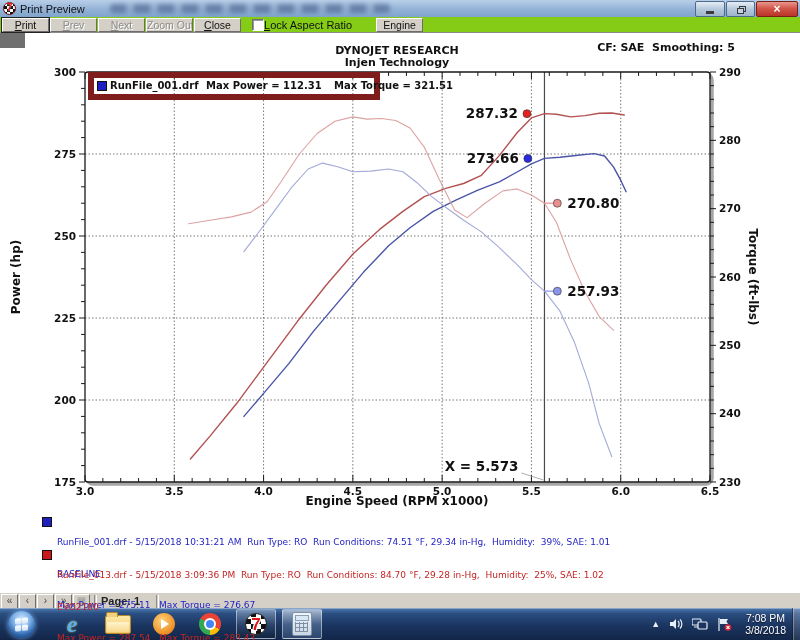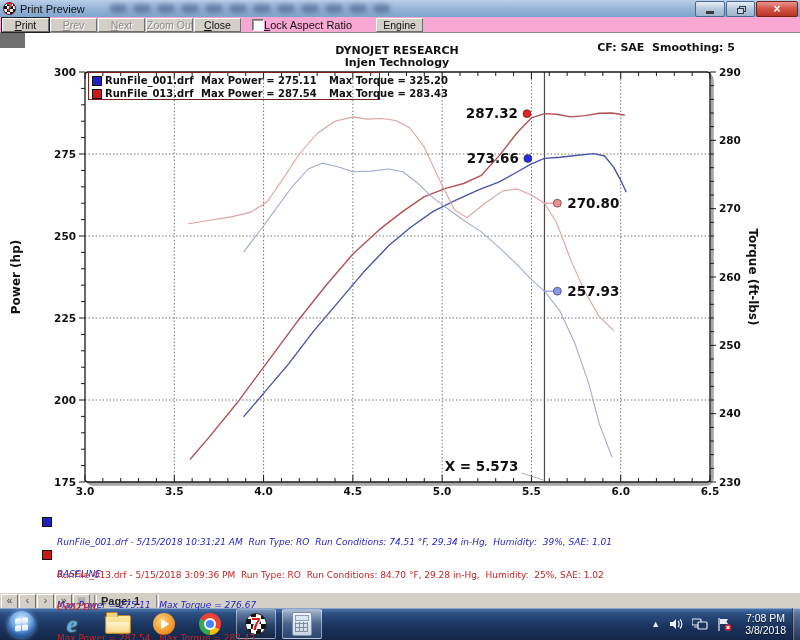--- a/index.html
+++ b/index.html
@@ -23,53 +23,53 @@
   .winbtn{height:14px;border:1px solid #4c6a8c;border-radius:2px;
     background:linear-gradient(180deg,#e6eef6,#b6c9dc 50%,#9db4cc);display:flex;align-items:center;justify-content:center;}
   .winbtn.min{width:28px;} .winbtn.max{width:27px;} 
   .winbtn.close{width:40px;background:linear-gradient(180deg,#e89890,#d4564a 45%,#b83426);border-color:#7a1f14;color:#fff;font-weight:bold;font-size:12px;line-height:10px;}
   .glyph-min{width:8px;height:3px;background:#3a3a3a;margin-top:6px;}
   .glyph-restore{position:relative;width:8px;height:7px;}
   .glyph-restore:before{content:"";position:absolute;left:2px;top:0;width:5px;height:4px;border:1px solid #3a3a3a;}
   .glyph-restore:after{content:"";position:absolute;left:0;top:2px;width:5px;height:4px;border:1px solid #3a3a3a;background:#c3d3e4;}
 
   
-  .toolbar{position:absolute;left:0;top:17px;width:800px;height:16px;background:#f9a8d4;border-bottom:1px solid #8a8a8a;
+  .toolbar{position:absolute;left:0;top:17px;width:800px;height:16px;background:#84cc16;border-bottom:1px solid #8a8a8a;
     display:flex;align-items:center;padding-left:2px;box-sizing:border-box;}
   .tbtn{width:47px;height:14px;margin-right:1px;font-size:10.5px;color:#111;text-align:center;line-height:13px;
     background:#d4d0c8;border:1px solid;border-color:#fff #6d6d6d #6d6d6d #fff;box-sizing:border-box;overflow:hidden;white-space:nowrap;}
   .tbtn.default{outline:1px solid #222;}
   .tbtn.disabled{color:#8c8c8c;text-shadow:1px 1px 0 #fff;}
   .fl::first-letter{text-decoration:underline;}
   .cbwrap{display:flex;align-items:center;margin-left:10px;}
   .cb{width:10px;height:10px;background:#fff;border:1px solid;border-color:#6d6d6d #fff #fff #6d6d6d;box-shadow:inset 1px 1px 0 #9a9a9a;}
   .cblabel{font-size:11px;color:#111;}
   .opts{margin-left:24px;}
 
   
   .preview{position:absolute;left:0;top:33px;width:800px;height:559px;background:#fff;}
   .corner-block{position:absolute;left:0;top:0;width:25px;height:15px;background:#6f6f6f;}
   .chart-svg{position:absolute;left:0;top:0;z-index:1;}
   .ovl{position:absolute;z-index:2;color:#111;}
   .hdr1{top:11px;left:252px;width:290px;text-align:center;font:bold 11px "DejaVu Sans",sans-serif;}
   .hdr2{top:23px;left:252px;width:290px;text-align:center;font:bold 11px "DejaVu Sans",sans-serif;}
   .hdrcf{top:8px;left:545px;width:190px;text-align:right;font:bold 11px "DejaVu Sans",sans-serif;white-space:pre;}
-  .legend-box{top:39px;left:88px;width:292px;height:28px;border:1px solid #7f1d1d;background:transparent;
+  .legend-box{top:39px;left:88px;width:292px;height:28px;border:6px solid #7f1d1d;background:transparent;
     display:grid;grid-template-rows:13px 13px;padding:1px 0 12px 3px;box-sizing:border-box;}
   .lrow{display:grid;grid-template-columns:13px 96px 128px 1fr;align-items:center;font:bold 10px "DejaVu Sans",sans-serif;white-space:nowrap;}
   .swatch{width:8px;height:8px;border:1px solid #111;}
   .ylab{font:bold 12px "DejaVu Sans",sans-serif;width:120px;text-align:center;}
   .ylab.left{left:-44px;top:237px;transform:rotate(-90deg);}
   .ylab.right{left:693px;top:237px;transform:rotate(90deg);}
   .xlab{top:461px;left:247px;width:300px;text-align:center;font:bold 12px "DejaVu Sans",sans-serif;}
 
   .runinfo{position:absolute;left:42px;z-index:2;display:flex;font-family:"DejaVu Sans",sans-serif;}
   .runinfo .sw{width:8px;height:8px;border:1px solid #111;margin:1px 5px 0 0;flex:0 0 auto;}
   .runinfo .lines{font-size:9px;line-height:10.5px;white-space:pre;}
-  .runinfo.blue{top:483px;} .runinfo.blue .lines{color:#2424c4;font-style:italic;}
+  .runinfo.blue{top:483px;} .runinfo.blue .lines{color:#2424c4;}
   .runinfo.red{top:516px;}  .runinfo.red  .lines{color:#c42424;}
 
   
   .statusbar{position:absolute;left:0;top:592px;width:800px;height:16px;background:#d4d0c8;border-top:1px solid #fff;
     display:flex;align-items:center;font-size:11px;color:#222;}
   .sbtn{width:15px;height:13px;margin-left:1px;text-align:center;line-height:12px;font-size:10px;color:#444;
     background:#d4d0c8;border:1px solid;border-color:#fff #6d6d6d #6d6d6d #fff;}
   .sbtn.dis{color:#9a9a9a;}
   .sep{width:1px;height:13px;margin:0 4px;border-left:1px solid #8a8a8a;border-right:1px solid #fff;}
   .pagelbl{font-weight:bold;}
@@ -337,33 +337,28 @@
       </svg>
 
     <div class="ovl hdr2">Injen Technology</div>
     <div class="ovl hdr1">DYNOJET RESEARCH</div>
     <div class="ovl hdrcf">CF: SAE  Smoothing: 5</div>
 
     <div class="ovl legend-box">
       <div class="lrow">
         <span class="swatch" id="sw0" style="background: rgb(32, 32, 192);"></span>
         <span>RunFile_001.drf</span>
-        <span>Max Power = 275.11</span>
-        <span>Max Torque = 325.20</span>
-      </div>
-      <div class="lrow">
-        <span class="swatch" id="sw1" style="background: rgb(204, 24, 24);"></span>
-        <span>RunFile_013.drf</span>
-        <span>Max Power = 287.54</span>
-        <span>Max Torque = 283.43</span>
+        <span>Max Power = 112.31</span>
+        <span>Max Torque = 321.51</span>
       </div>
     </div>
 
     <div class="ovl ylab left">Power (hp)</div>
     <div class="ovl ylab right">Torque (ft-lbs)</div>
+    <div class="ovl xlab">Engine Speed (RPM x1000)</div>
 
     <div class="runinfo blue">
       <span class="sw" id="ri0" style="background: rgb(32, 32, 192);"></span>
       <div class="lines">
         <div>RunFile_001.drf - 5/15/2018 10:31:21 AM  Run Type: RO  Run Conditions: 74.51 °F, 29.34 in-Hg,  Humidity:  39%, SAE: 1.01</div>
         <div>BASELINE</div>
         <div>Max Power = 275.11   Max Torque = 276.67</div>
       </div>
     </div>
     <div class="runinfo red">

